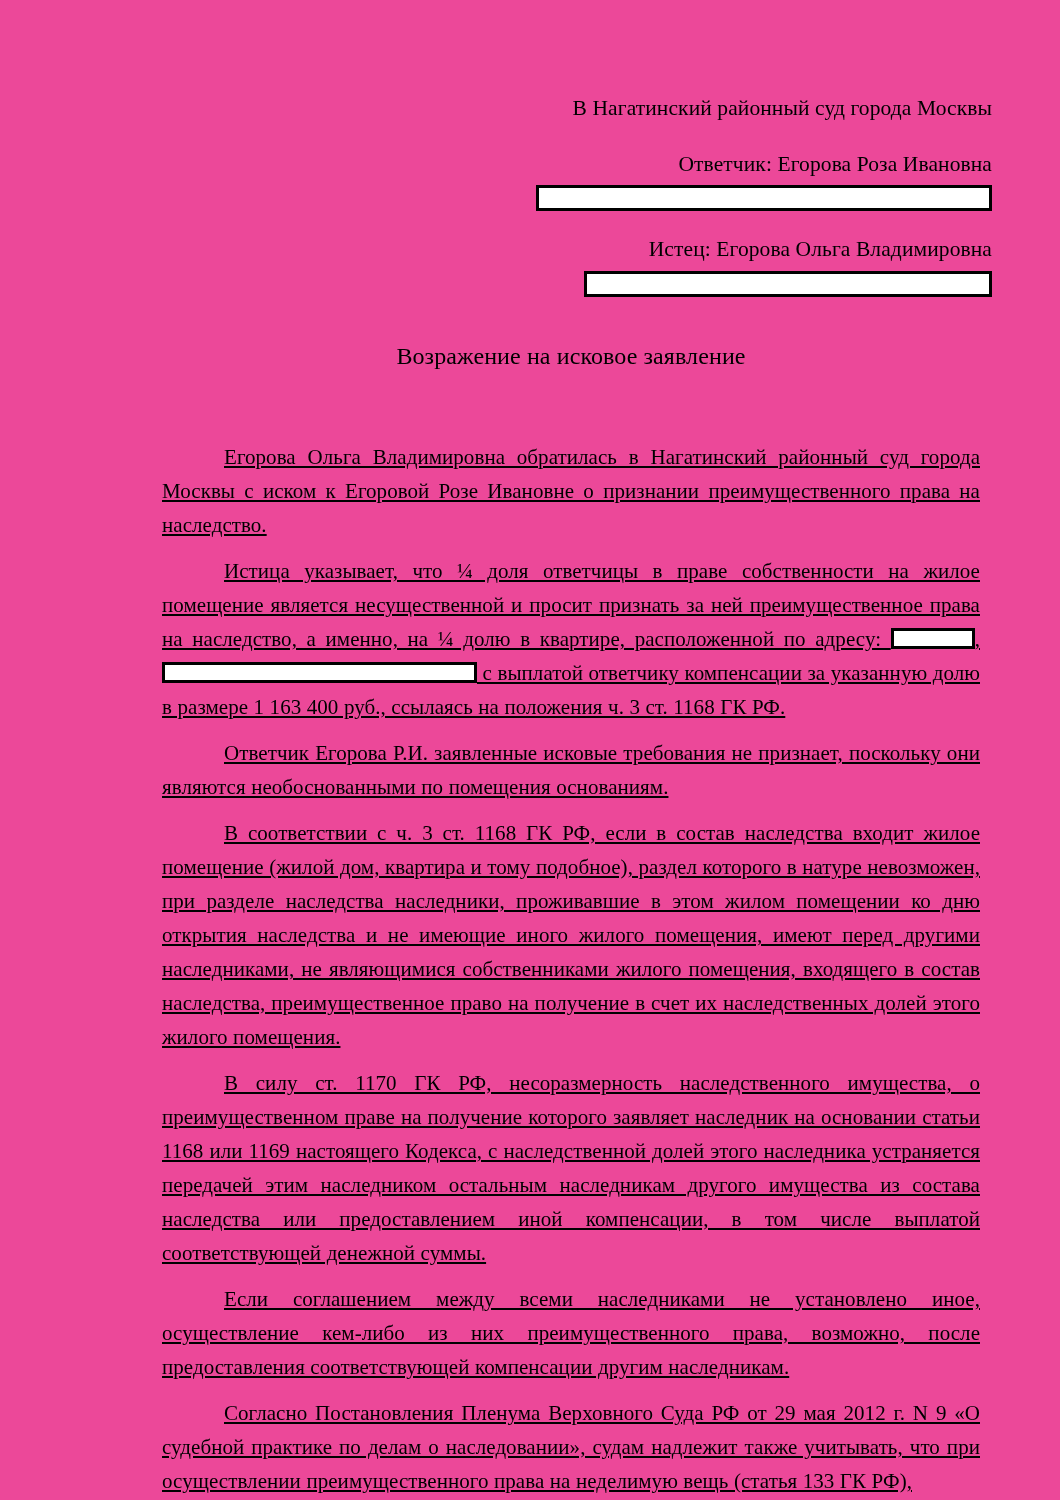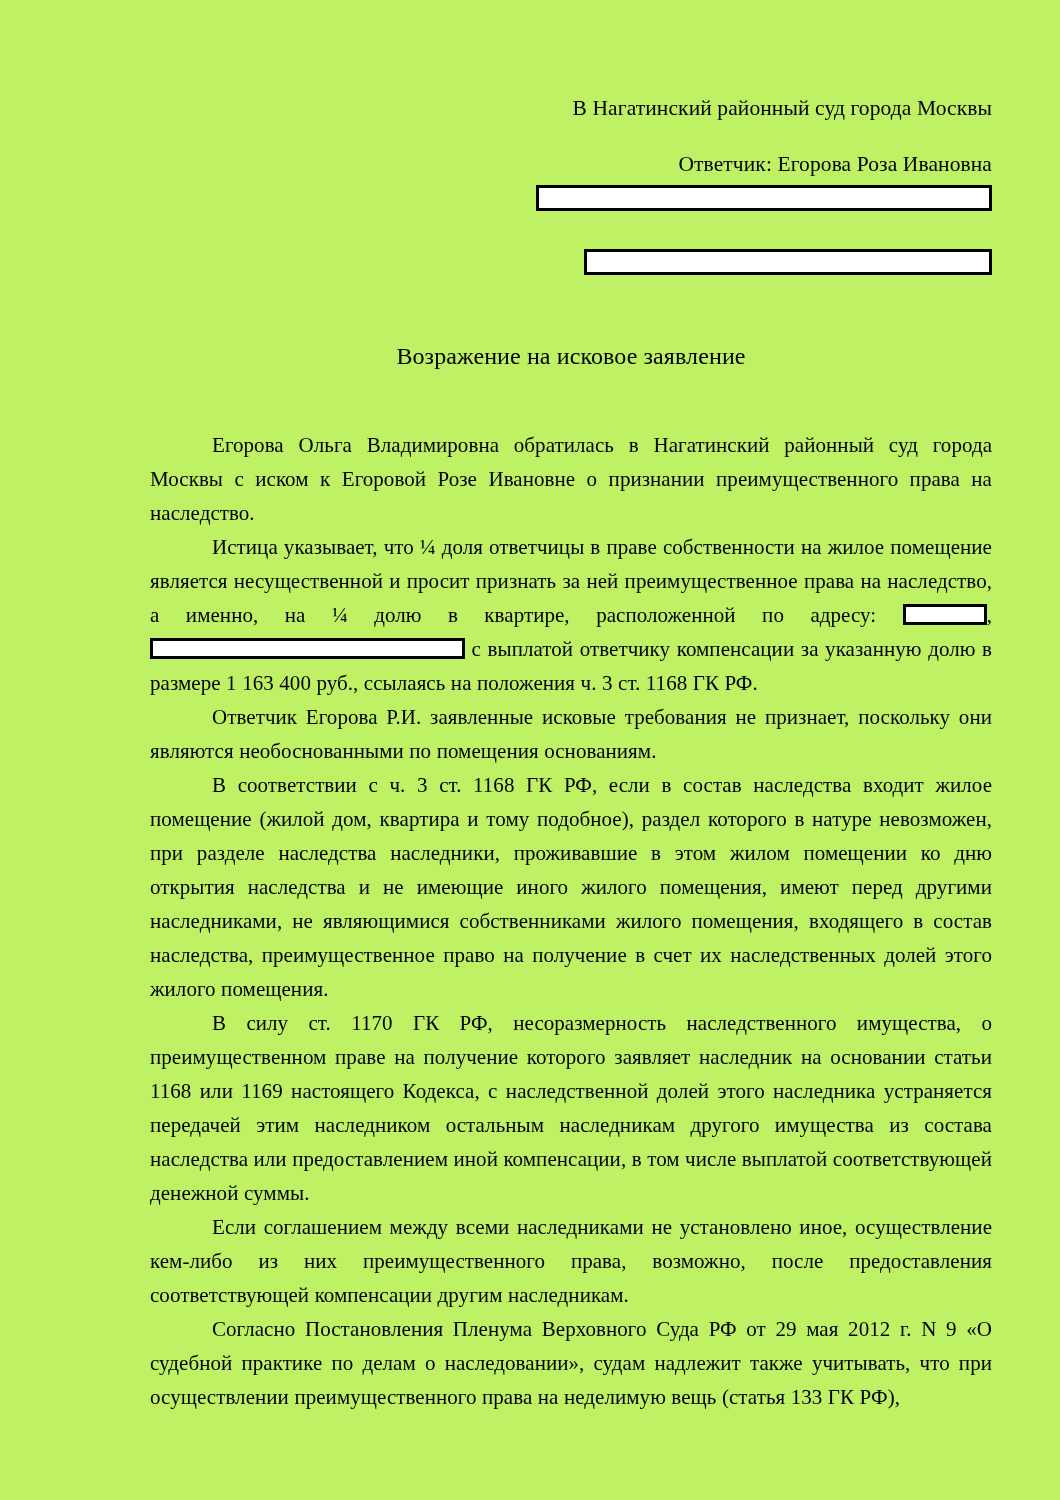--- a/index.html
+++ b/index.html
@@ -13,21 +13,21 @@
     font-family: "Liberation Serif", "DejaVu Serif", serif;
     color: #000000;
     position: relative;
     overflow: hidden;
   }
 
   .page {
     position: relative;
     width: 1060px;
     height: 1500px;
-    background: #bef264;
+    background: #ec4899;
   }
 
   
   .header-block {
     position: absolute;
     left: 150px;
     top: 98px;
     width: 842px;
   }
   .header-line {
@@ -69,27 +69,28 @@
   }
 
   
   .body-block {
     position: absolute;
     left: 150px;
     top: 428px;
     width: 842px;
   }
   p.para {
-    margin: 0;
+    margin: 12px;
     font-size: 21px;
     line-height: 34px;
     text-align: justify;
     text-indent: 62px;
     letter-spacing: 0.05px;
     word-spacing: 0.2px;
+    text-decoration: underline;
   }
 
   
   .redact-inline {
     display: inline-block;
     vertical-align: -3px;
     height: 21px;
     background: #ffffff;
     border: 3px solid #000000;
     box-sizing: border-box;
@@ -109,20 +110,21 @@
     <div class="header-line">В Нагатинский районный суд города Москвы</div>
 
     <div class="spacer-court"></div>
 
     <div class="header-line">Ответчик: Егорова Роза Ивановна</div>
 
     <div class="redact redact-header redact-defendant"></div>
 
     <div class="spacer-after-resp-box"></div>
 
+    <div class="header-line">Истец: Егорова Ольга Владимировна</div>
 
     <div class="redact redact-header redact-plaintiff"></div>
   </div>
 
   <div class="title-block">
     <div class="title-line">Возражение на исковое заявление</div>
   </div>
 
   <div class="body-block">
 

